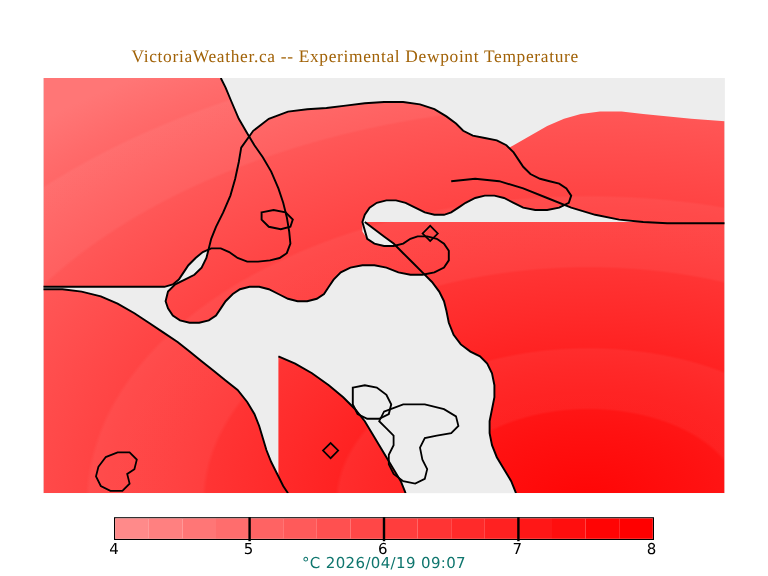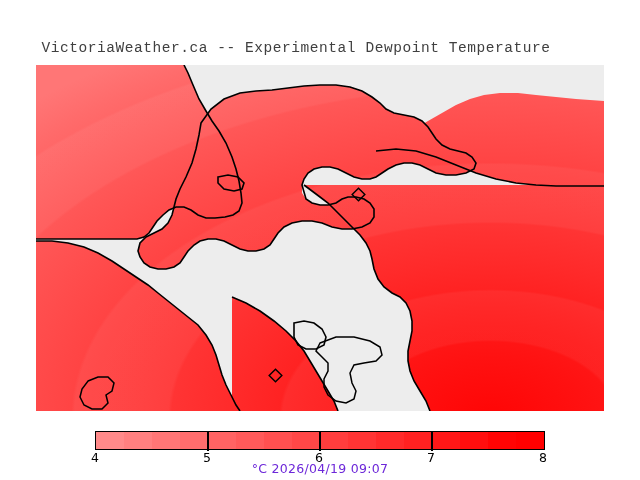--- a/index.html
+++ b/index.html
@@ -6,24 +6,24 @@
   html,body{margin:0;padding:0;background:#ffffff;}
   body{width:640px;height:480px;overflow:hidden;
        font-family:"DejaVu Sans",sans-serif;}
 
   #stage{position:relative;width:640px;height:480px;background:#ffffff;}
 
   
   #title{
     position:absolute;left:0;top:40px;width:592px;
     text-align:center;
-    font-family:Liberation Mono, monospace;
+    font-family:Liberation Serif, serif;
     font-size:14.5px;
     letter-spacing:.55px;
-    color:#404040;
+    color:#a16207;
     white-space:nowrap;
   }
 
   
   #map-panel{
     position:absolute;left:36px;top:65px;width:568px;height:346px;
     background:#ededed;            
     overflow:hidden;
   }
   #map-svg{display:block;width:568px;height:346px;}
@@ -47,21 +47,21 @@
     position:absolute;
     font-family:"DejaVu Sans",sans-serif;
     font-size:12.5px;color:#000000;
     transform:translateX(-50%);
     white-space:nowrap;
   }
   #cbar-caption{
     position:absolute;left:0;top:461px;width:640px;
     text-align:center;
     font-family:"DejaVu Sans",sans-serif;
-    font-size:12.5px;color:#6d28d9;
+    font-size:12.5px;color:#0f766e;
     letter-spacing:.3px;
     white-space:nowrap;
   }
 </style>
 </head>
 <body>
 
 <div id="stage">
 
   <div id="title">VictoriaWeather.ca -- Experimental Dewpoint Temperature</div>

